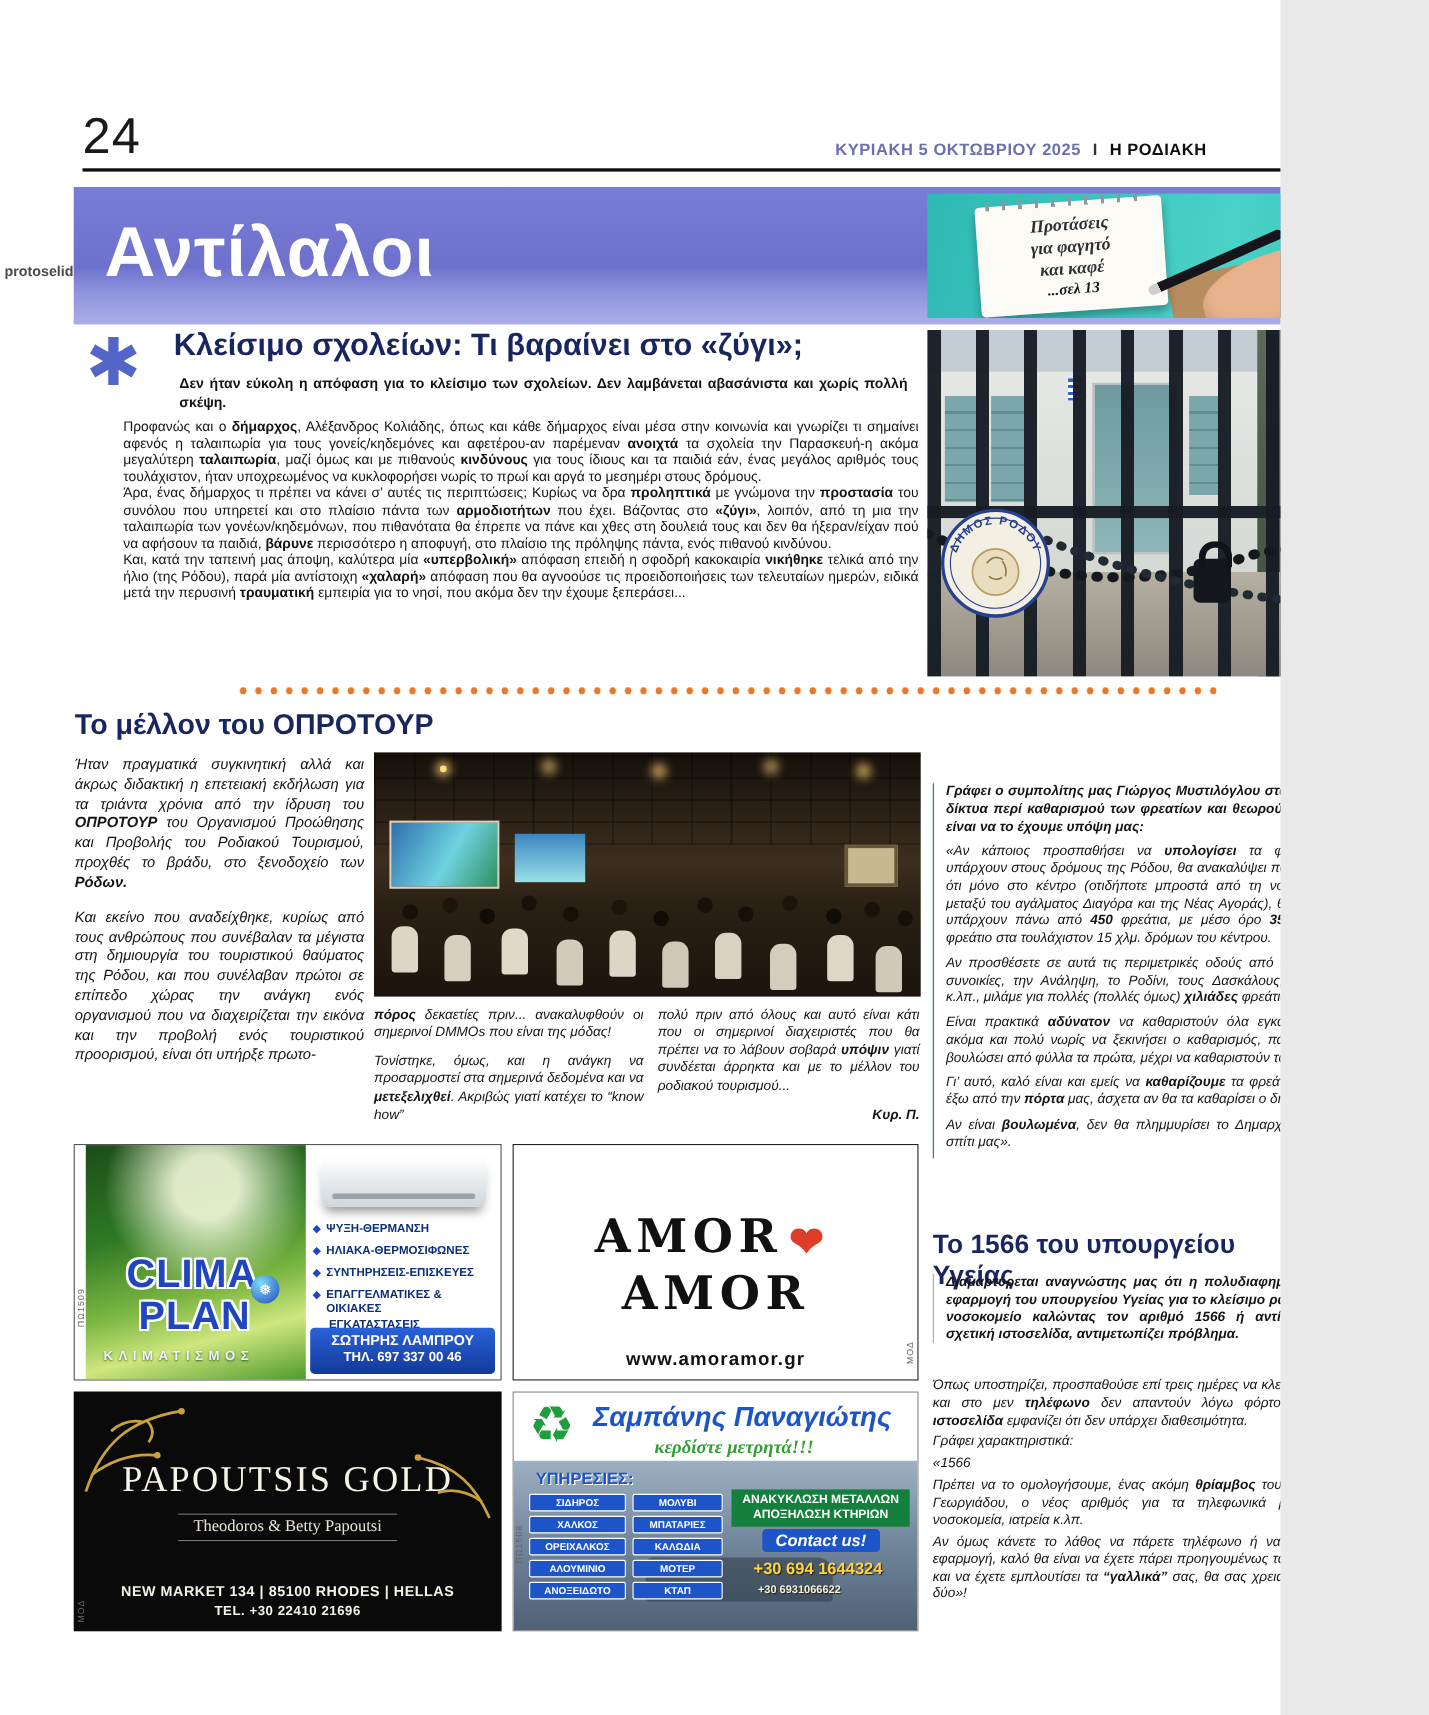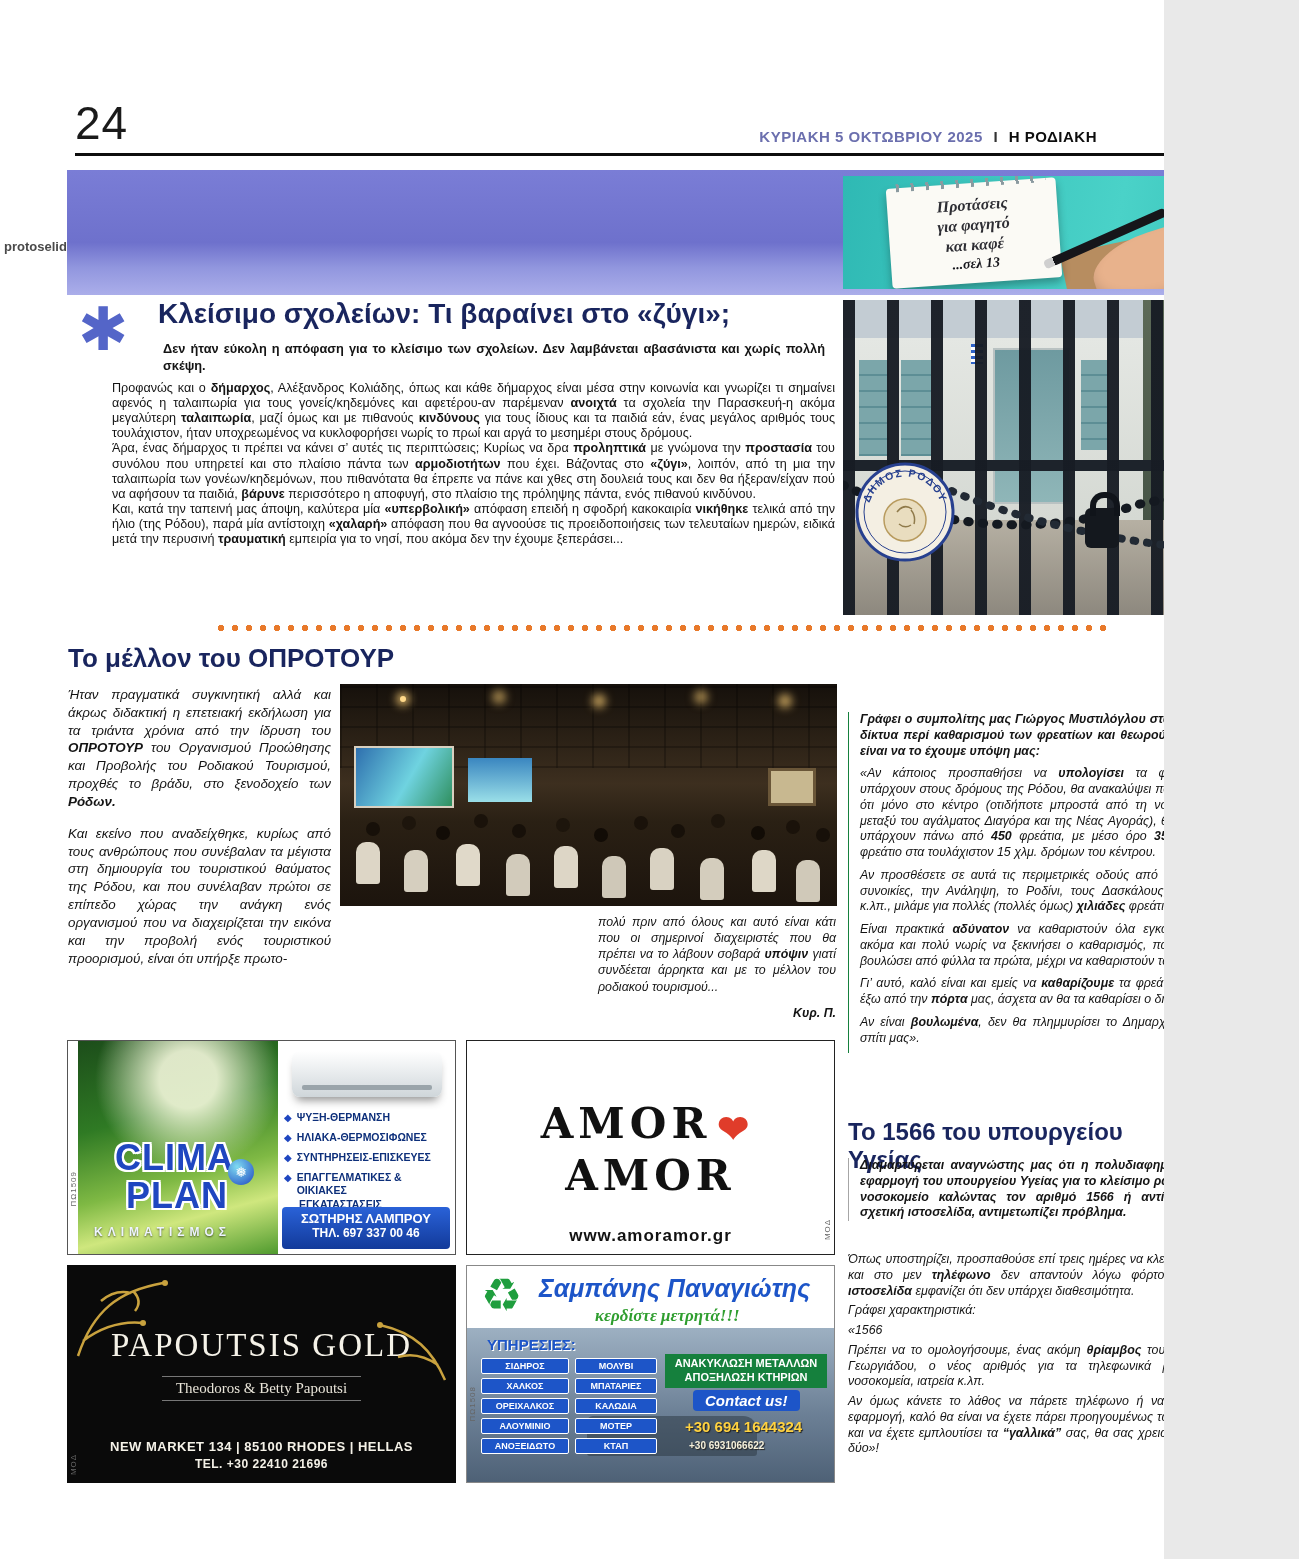--- a/index.html
+++ b/index.html
@@ -213,20 +213,21 @@
   <div class="pgnum">24</div>
   <div class="edition">
     <span class="ed-date">ΚΥΡΙΑΚΗ 5 ΟΚΤΩΒΡΙΟΥ 2025</span>
     <span class="ed-sep">Ι</span>
     <span class="ed-brand">Η ΡΟΔΙΑΚΗ</span>
   </div>
   <div class="hrule"></div>
   <div class="watermark">protoselidaefimeridon.gr</div>
 
   <div class="banner">
+    <div class="banner-title">Αντίλαλοι</div>
     <div class="promo">
       <div class="promo-desk"></div>
       <div class="promo-mug"></div>
       <div class="promo-notepad">
         <div class="note-line">Προτάσεις</div>
         <div class="note-line">για φαγητό</div>
         <div class="note-line">και καφέ</div>
         <div class="note-line small">...σελ 13</div>
       </div>
       <div class="promo-hand"></div>
@@ -283,20 +284,24 @@
   </div>
   <div class="conf">
     <div class="conf-ceil"></div>
     <div class="conf-light"></div>
     <div class="conf-screen1"></div>
     <div class="conf-screen2"></div>
     <div class="conf-frame"></div>
     <div class="conf-heads"></div>
     <div class="conf-chairs"></div>
   </div>
+  <div class="cap-col cap1">
+    <p><b>πόρος</b> δεκαετίες πριν... ανακαλυφθούν οι σημερινοί DMMOs που είναι της μόδας!</p>
+    <p>Τονίστηκε, όμως, και η ανάγκη να προσαρμοστεί στα σημερινά δεδομένα και να <b>μετεξελιχθεί</b>. Ακριβώς γιατί κατέχει το “know how”</p>
+  </div>
   <div class="cap-col cap2">
     <p>πολύ πριν από όλους και αυτό είναι κάτι που οι σημερινοί διαχειριστές που θα πρέπει να το λάβουν σοβαρά <b>υπόψιν</b> γιατί συνδέεται άρρηκτα και με το μέλλον του ροδιακού τουρισμού...</p>
     <div class="byline">Κυρ. Π.</div>
   </div>
 
   <div class="flood-block">
     <p class="intro">Γράφει ο συμπολίτης μας Γιώργος Μυστιλόγλου στα κοινωνικά δίκτυα περί καθαρισμού των φρεατίων και θεωρούμε ότι καλό είναι να το έχουμε υπόψη μας:</p>
     <p>«Αν κάποιος προσπαθήσει να <b>υπολογίσει</b> τα φρεάτια που υπάρχουν στους δρόμους της Ρόδου, θα ανακαλύψει πολύ γρήγορα ότι μόνο στο κέντρο (οτιδήποτε μπροστά από τη νοητή γραμμή μεταξύ του αγάλματος Διαγόρα και της Νέας Αγοράς), θα πρέπει να υπάρχουν πάνω από <b>450</b> φρεάτια, με μέσο όρο <b>35</b> μέτρα ανά φρεάτιο στα τουλάχιστον 15 χλμ. δρόμων του κέντρου.</p>
     <p>Αν προσθέσετε σε αυτά τις περιμετρικές οδούς από και προς τις συνοικίες, την Ανάληψη, το Ροδίνι, τους Δασκάλους, τη Σεφέρη κ.λπ., μιλάμε για πολλές (πολλές όμως) <b>χιλιάδες</b> φρεάτια.</p>
     <p>Είναι πρακτικά <b>αδύνατον</b> να καθαριστούν όλα εγκαίρως, αφού ακόμα και πολύ νωρίς να ξεκινήσει ο καθαρισμός, πάλι θα έχουν βουλώσει από φύλλα τα πρώτα, μέχρι να καθαριστούν τα τελευταία.</p>

